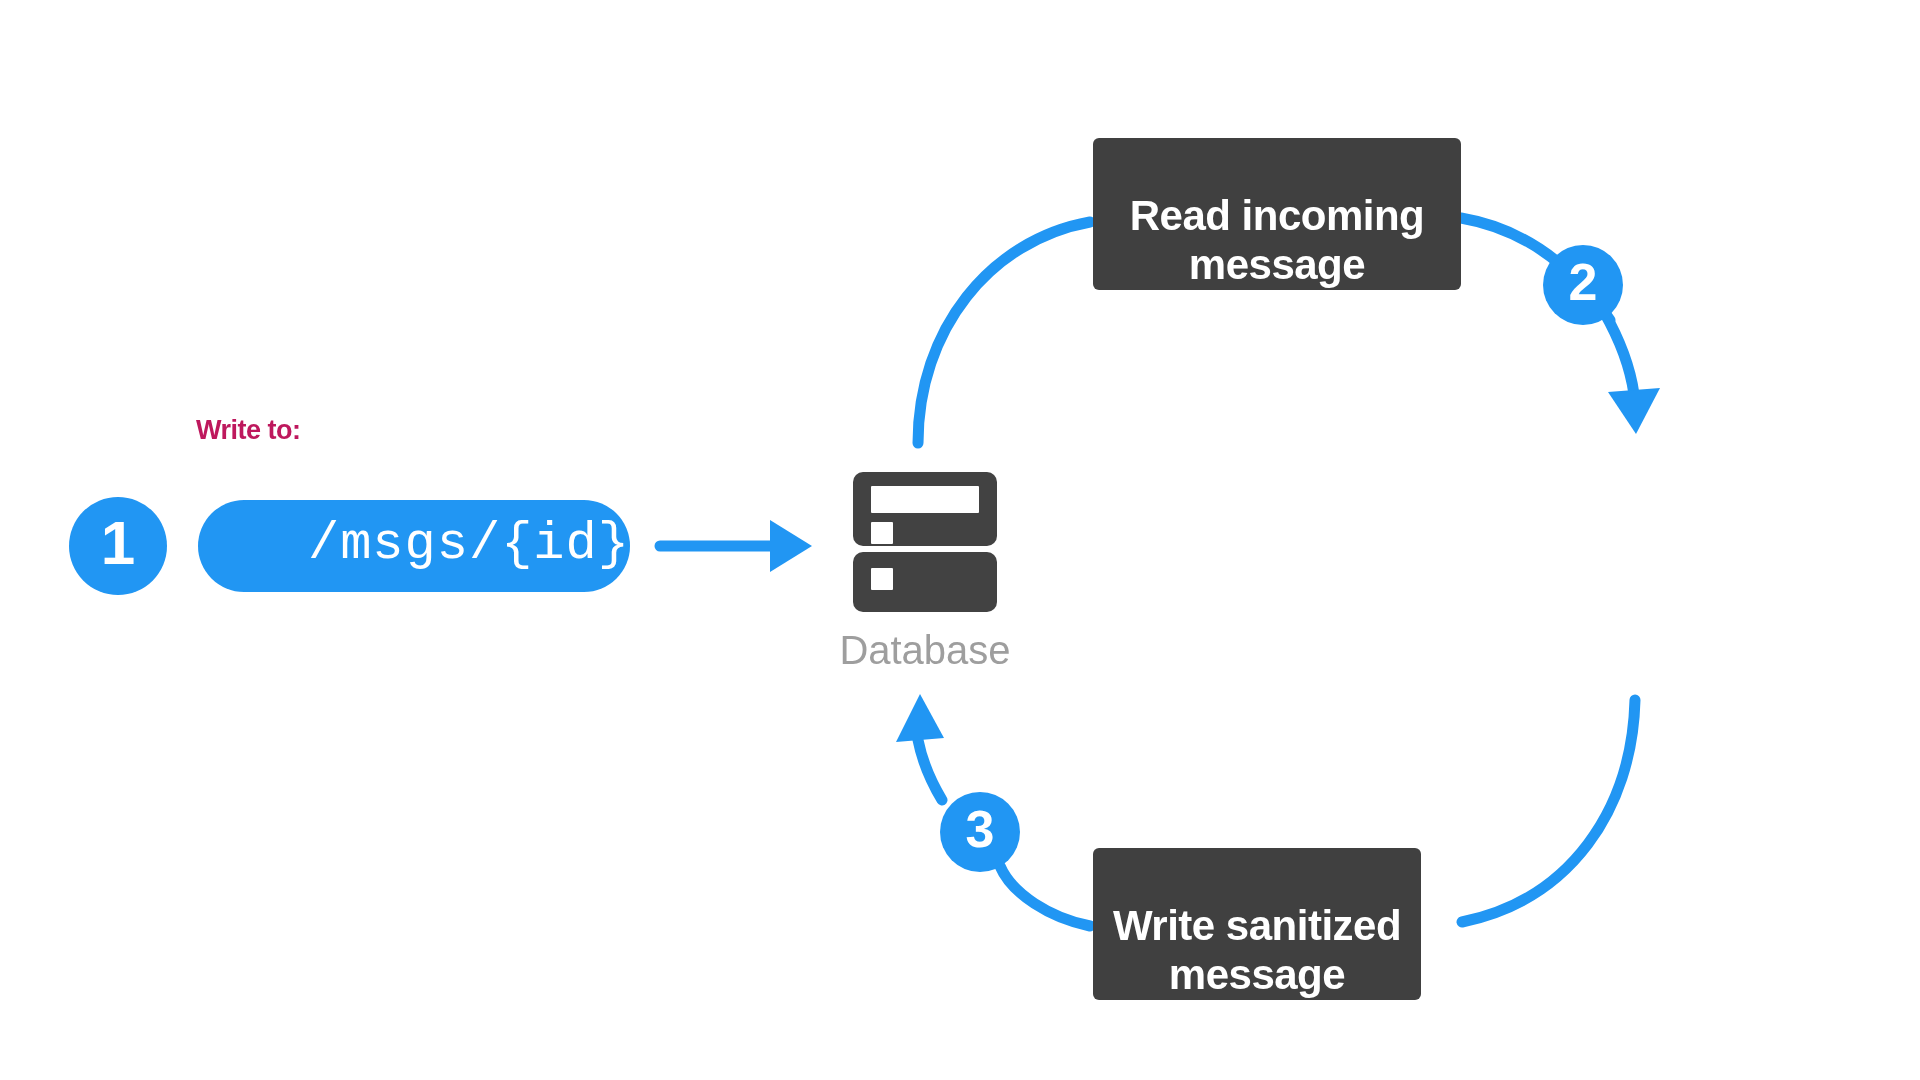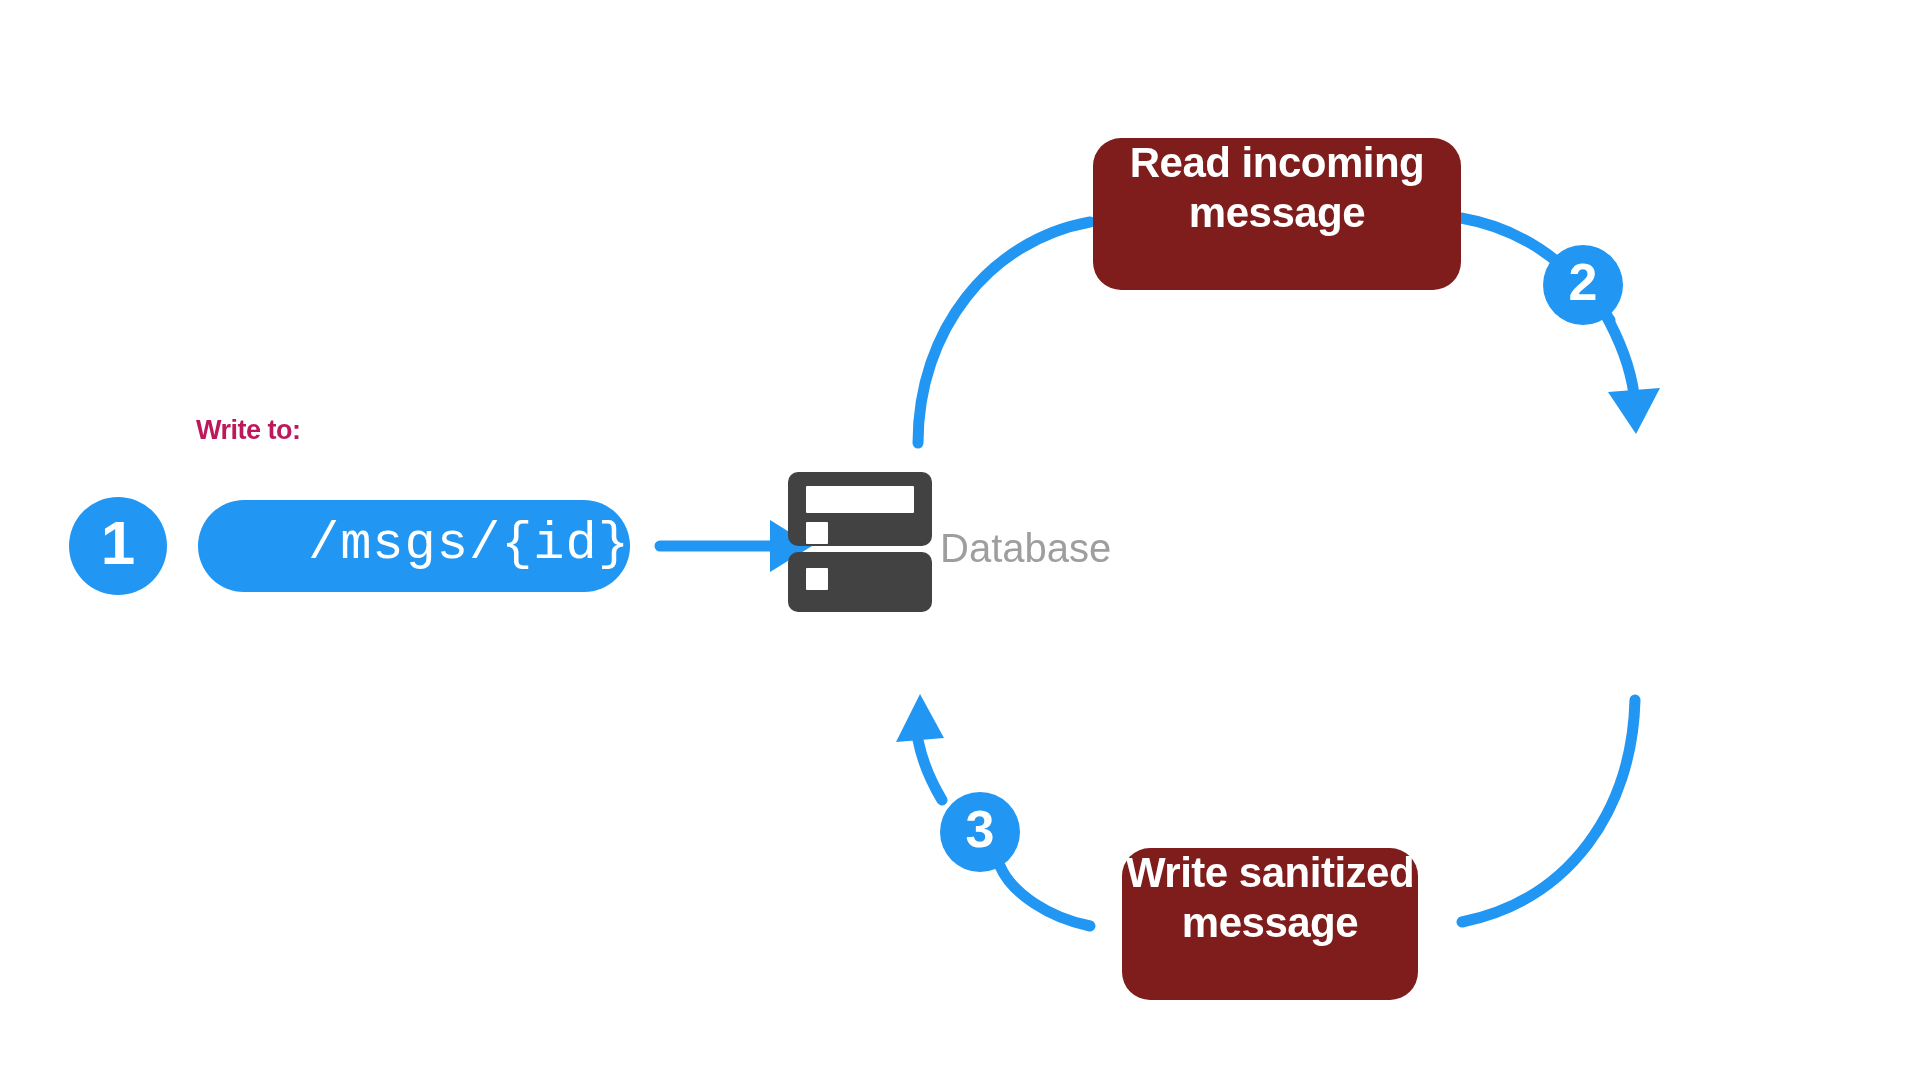--- a/index.html
+++ b/index.html
@@ -83,44 +83,45 @@
     font-size: 52px;
     font-weight: normal;
     letter-spacing: 1px;
     white-space: nowrap;
     transform: translateY(-2px);
   }
 
   
   .action-box {
     position: absolute;
-    background: #7f1d1d;
-    border-radius: 28px;
+    background: #404040;
+    border-radius: 6px;
     display: flex;
     flex-direction: column;
     align-items: center;
-    justify-content: flex-start;
+    justify-content: flex-end;
     box-sizing: border-box;
   }
   .action-box .line {
     color: #ffffff;
     font-size: 42px;
     font-weight: bold;
     line-height: 1.18;
     letter-spacing: -0.5px;
     white-space: nowrap;
     text-align: center;
   }
   #box-read  { left: 1093px; top: 138px; width: 368px; height: 152px; }
-  #box-write { left: 1093px; top: 848px; width: 296px; height: 152px; margin-left: 29px; }
+  #box-write { left: 1093px; top: 848px; width: 328px; height: 152px; }
 
   
   .node {
     position: absolute;
     display: flex;
+    flex-direction: column;
     align-items: center;
   }
   .node .node-label {
     color: #9e9e9e;
     font-size: 40px;
     margin-top: 8px;
     white-space: nowrap;
     letter-spacing: 0px;
   }
   #node-database { left: 780px;  top: 468px; width: 290px; }

